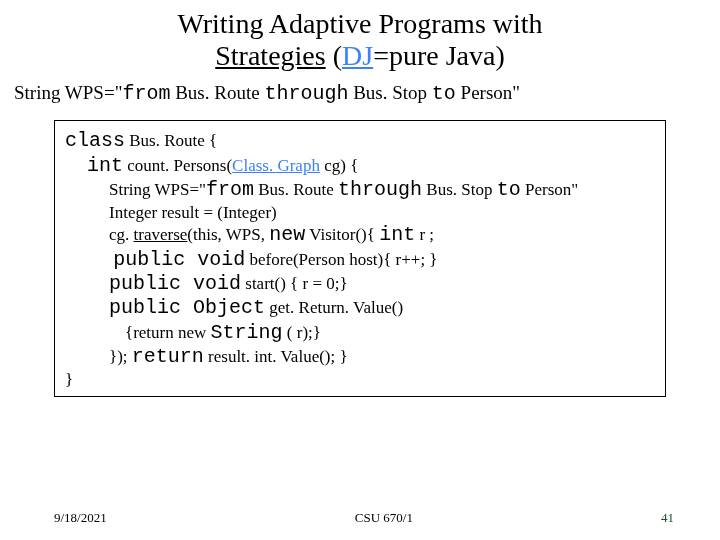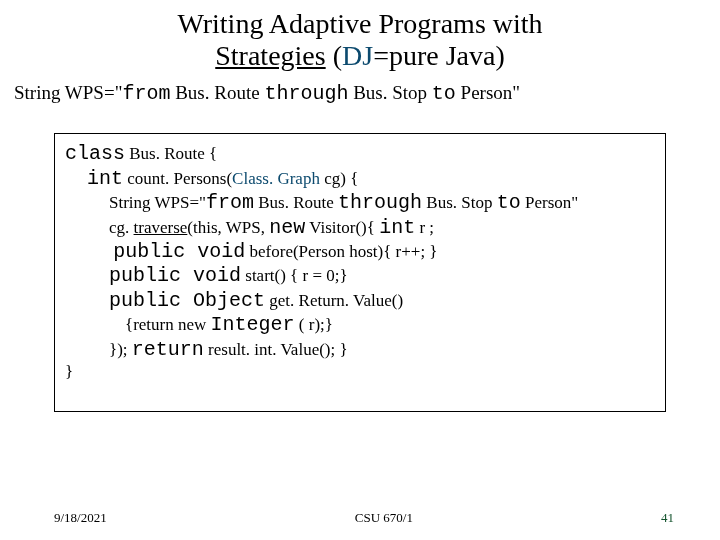--- a/index.html
+++ b/index.html
@@ -21,27 +21,27 @@
   }
   .title .underline {
     text-decoration: underline;
   }
   .subtitle-line {
     font-size: 19px;
     padding: 10px 14px 6px 14px;
   }
   .code-box {
     border: 1px solid #000;
-    margin: 22px 54px 0 54px;
-    padding: 8px 10px 28px 10px;
+    margin: 9px 54px 0 54px;
+    padding: 8px 10px 6px 10px;
     font-size: 17px;
     line-height: 1.22;
   }
   .mono { font-family: 'Courier New', monospace; font-size: 20px; }
-  .link { color: #0c4a6e; }
+  .link { color: #3b82f6; text-decoration: underline; }
   .red { color: #000000; text-decoration: underline; }
   .indent1 { padding-left: 22px; }
   .indent2 { padding-left: 44px; }
   .indent3 { padding-left: 60px; }
   .footer {
     position: absolute;
     bottom: 14px;
     left: 0;
     width: 720px;
     font-size: 13px;
@@ -61,25 +61,26 @@
 </div>
 
 <div class="subtitle-line">
   <span>String WPS="</span><span class="mono">from</span><span> Bus. Route </span><span class="mono">through</span><span> Bus. Stop </span><span class="mono">to</span><span> Person"</span>
 </div>
 
 <div class="code-box">
   <div><span class="mono">class</span><span> Bus. Route {</span></div>
   <div class="indent1"><span class="mono">int</span><span> count. Persons(</span><span class="link">Class. Graph</span><span> cg) {</span></div>
   <div class="indent2"><span>String WPS="</span><span class="mono">from</span><span> Bus. Route </span><span class="mono">through</span><span> Bus. Stop </span><span class="mono">to</span><span> Person"</span></div>
+  <div class="indent2">Integer result = (Integer)</div>
   <div class="indent2"><span>cg. </span><span class="red">traverse</span><span>(this, WPS, </span><span class="mono">new</span><span>  Visitor(){ </span><span class="mono">int</span><span> r ;</span></div>
   <div class="indent2">&nbsp;<span class="mono">public void</span><span> before(Person host){ r++; }</span></div>
   <div class="indent2"><span class="mono">public void</span><span> start() { r = 0;}</span></div>
   <div class="indent2"><span class="mono">public Object</span><span> get. Return. Value()</span></div>
-  <div class="indent3"><span>{return new </span><span class="mono">Integer</span><span> ( r);}</span></div>
+  <div class="indent3"><span>{return new </span><span class="mono">String</span><span> ( r);}</span></div>
   <div class="indent2"><span>}); </span><span class="mono">return</span><span> result. int. Value(); }</span></div>
   <div>}</div>
 </div>
 
 <div class="footer">
   <span>9/18/2021</span>
   <span>CSU 670/1</span>
   <span class="page">41</span>
 </div>
 

